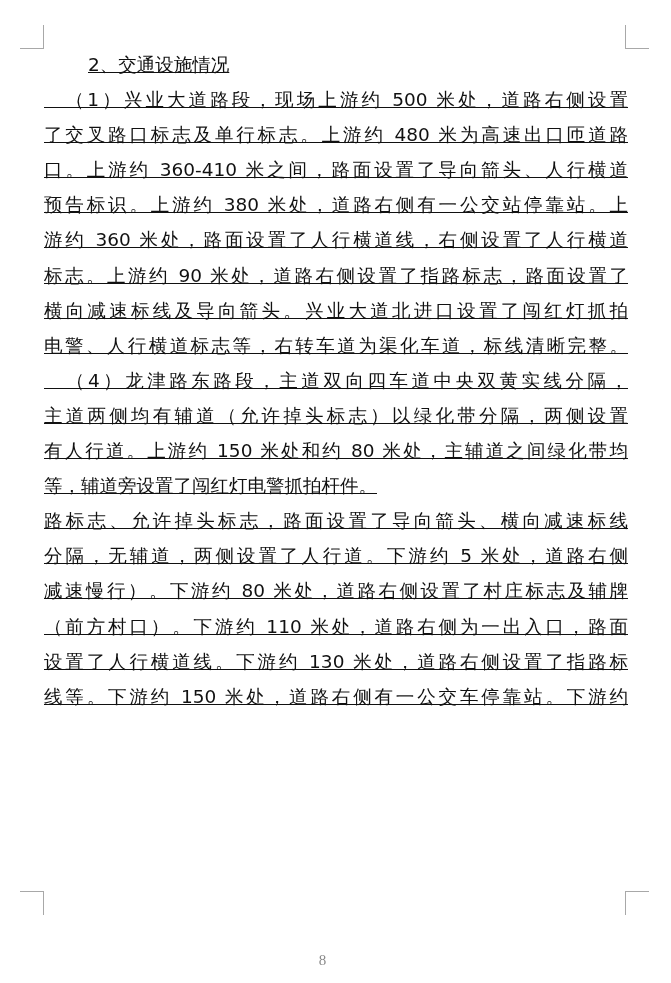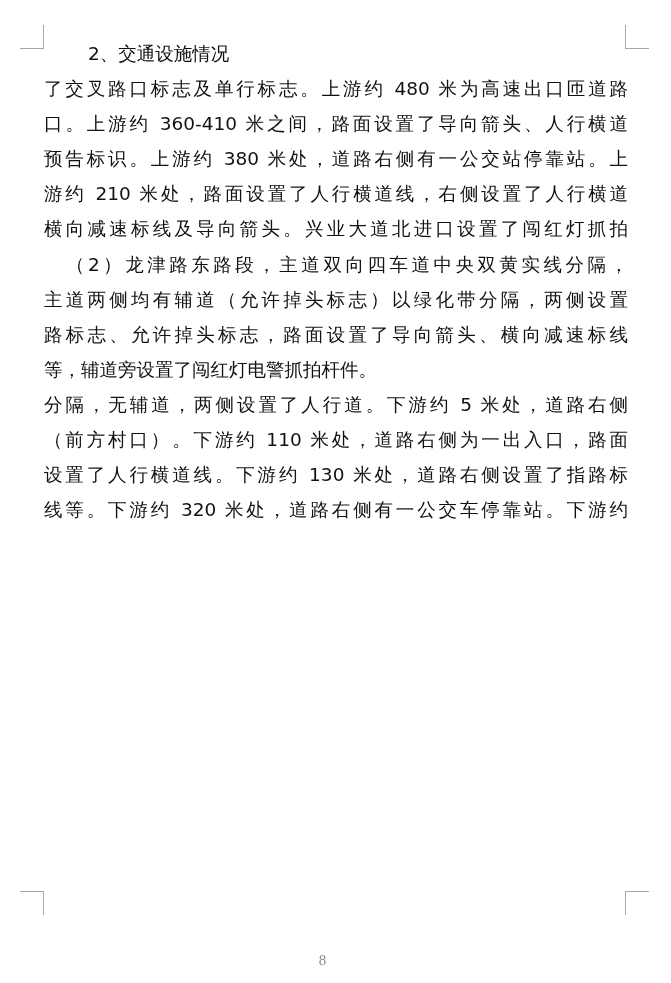--- a/index.html
+++ b/index.html
@@ -24,22 +24,23 @@
       border-width: 0;
     }
     .corner.tl { left: 20px; top: 25px; border-right-width: 1px; border-bottom-width: 1px; }
     .corner.tr { left: 625px; top: 25px; border-left-width: 1px; border-bottom-width: 1px; }
     .corner.bl { left: 20px; top: 891px; border-right-width: 1px; border-top-width: 1px; }
     .corner.br { left: 625px; top: 891px; border-left-width: 1px; border-top-width: 1px; }
 
     .page-body {
       position: absolute;
       left: 44px;
-      top: 36px;
+      top: 47px;
       width: 584px;
+      text-decoration: underline;
     }
     .line {
       height: 35.1px;
       line-height: 35.1px;
       font-size: 18.5px;
       white-space: nowrap;
       text-align: justify;
       text-align-last: justify;
       letter-spacing: 0;
     }
@@ -69,35 +70,40 @@
 
 <div class="corner tl"></div>
 <div class="corner tr"></div>
 <div class="corner bl"></div>
 <div class="corner br"></div>
 
 <div class="page-body">
   <div class="line heading">2、交通设施情况</div>
 
   <div>
+    <div class="line indent">　（1）兴业大道路段，现场上游约 500 米处，道路右侧设置</div>
     <div class="line">了交叉路口标志及单行标志。上游约 480 米为高速出口匝道路</div>
     <div class="line">口。上游约 360-410 米之间，路面设置了导向箭头、人行横道</div>
     <div class="line">预告标识。上游约 380 米处，道路右侧有一公交站停靠站。上</div>
-    <div class="line">游约 210 米处，路面设置了人行横道线，右侧设置了人行横道</div>
+    <div class="line">游约 360 米处，路面设置了人行横道线，右侧设置了人行横道</div>
+    <div class="line">标志。上游约 90 米处，道路右侧设置了指路标志，路面设置了</div>
     <div class="line">横向减速标线及导向箭头。兴业大道北进口设置了闯红灯抓拍</div>
+    <div class="line">电警、人行横道标志等，右转车道为渠化车道，标线清晰完整。</div>
   </div>
 
   <div>
-    <div class="line indent">　（2）龙津路东路段，主道双向四车道中央双黄实线分隔，</div>
+    <div class="line indent">　（4）龙津路东路段，主道双向四车道中央双黄实线分隔，</div>
     <div class="line">主道两侧均有辅道（允许掉头标志）以绿化带分隔，两侧设置</div>
+    <div class="line">有人行道。上游约 150 米处和约 80 米处，主辅道之间绿化带均</div>
+    <div class="line last">等，辅道旁设置了闯红灯电警抓拍杆件。</div>
     <div class="line">路标志、允许掉头标志，路面设置了导向箭头、横向减速标线</div>
-    <div class="line last">等，辅道旁设置了闯红灯电警抓拍杆件。</div>
   </div>
 
   <div>
     <div class="line">分隔，无辅道，两侧设置了人行道。下游约 5 米处，道路右侧</div>
+    <div class="line">减速慢行）。下游约 80 米处，道路右侧设置了村庄标志及辅牌</div>
     <div class="line">（前方村口）。下游约 110 米处，道路右侧为一出入口，路面</div>
     <div class="line">设置了人行横道线。下游约 130 米处，道路右侧设置了指路标</div>
-    <div class="line">线等。下游约 320 米处，道路右侧有一公交车停靠站。下游约</div>
+    <div class="line">线等。下游约 150 米处，道路右侧有一公交车停靠站。下游约</div>
   </div>
 </div>
 
 <div class="page-number">8</div>
 
 </body></html>

